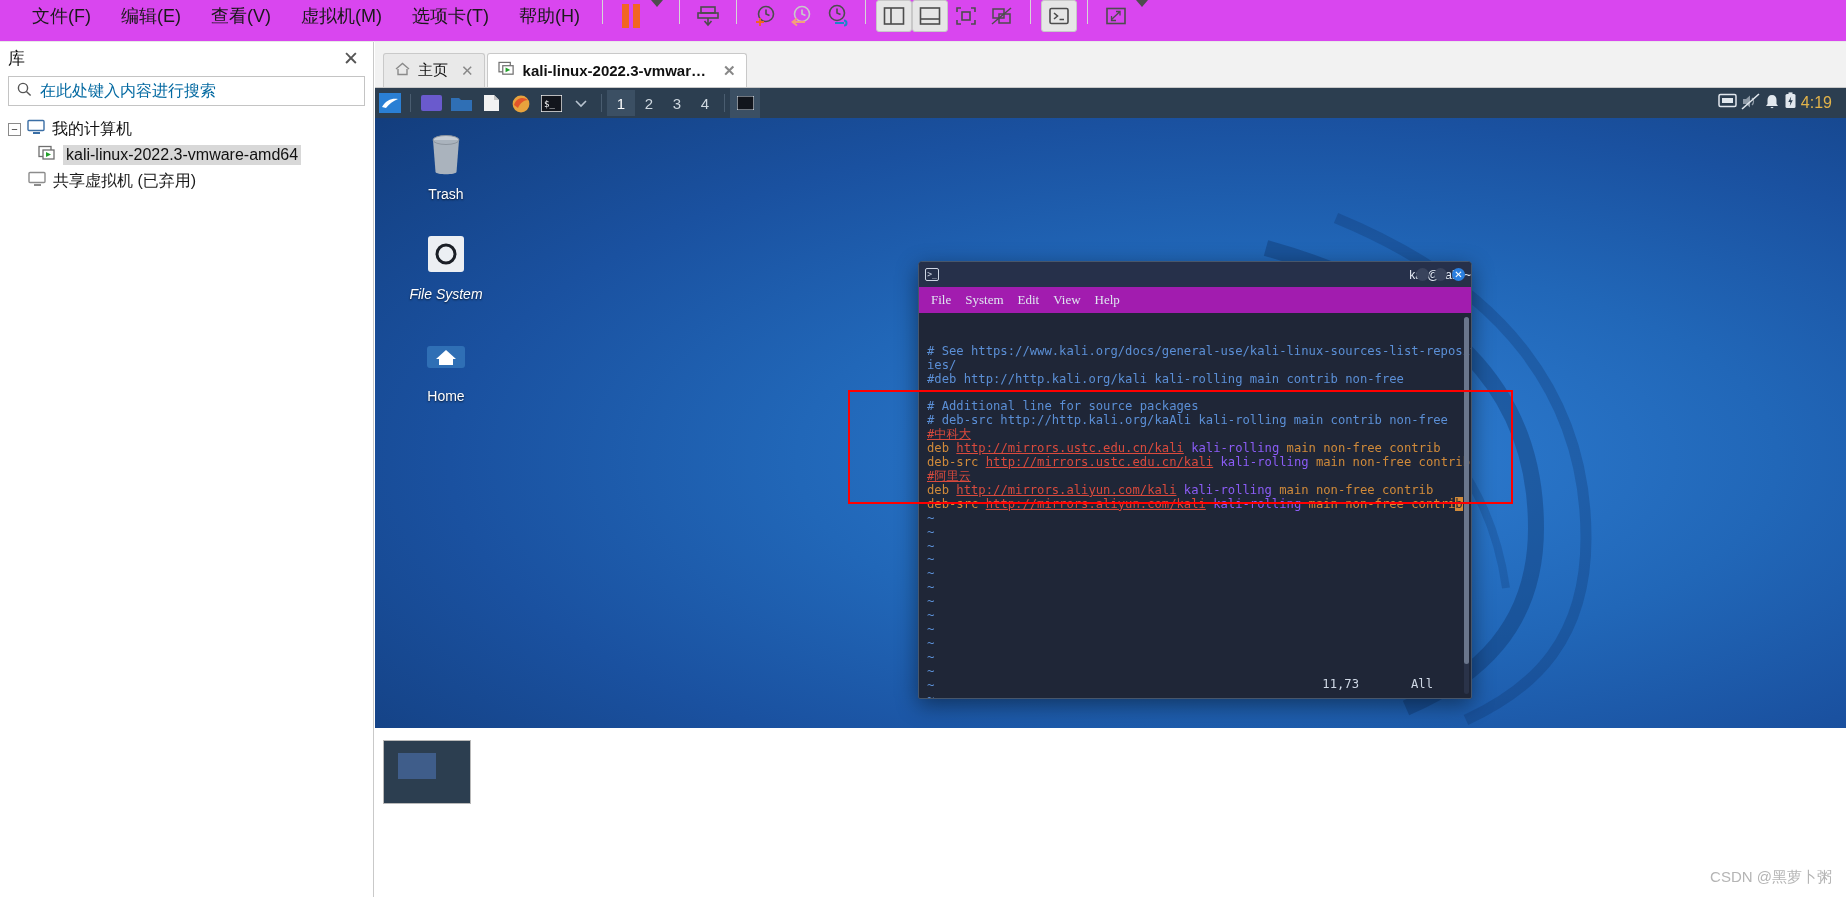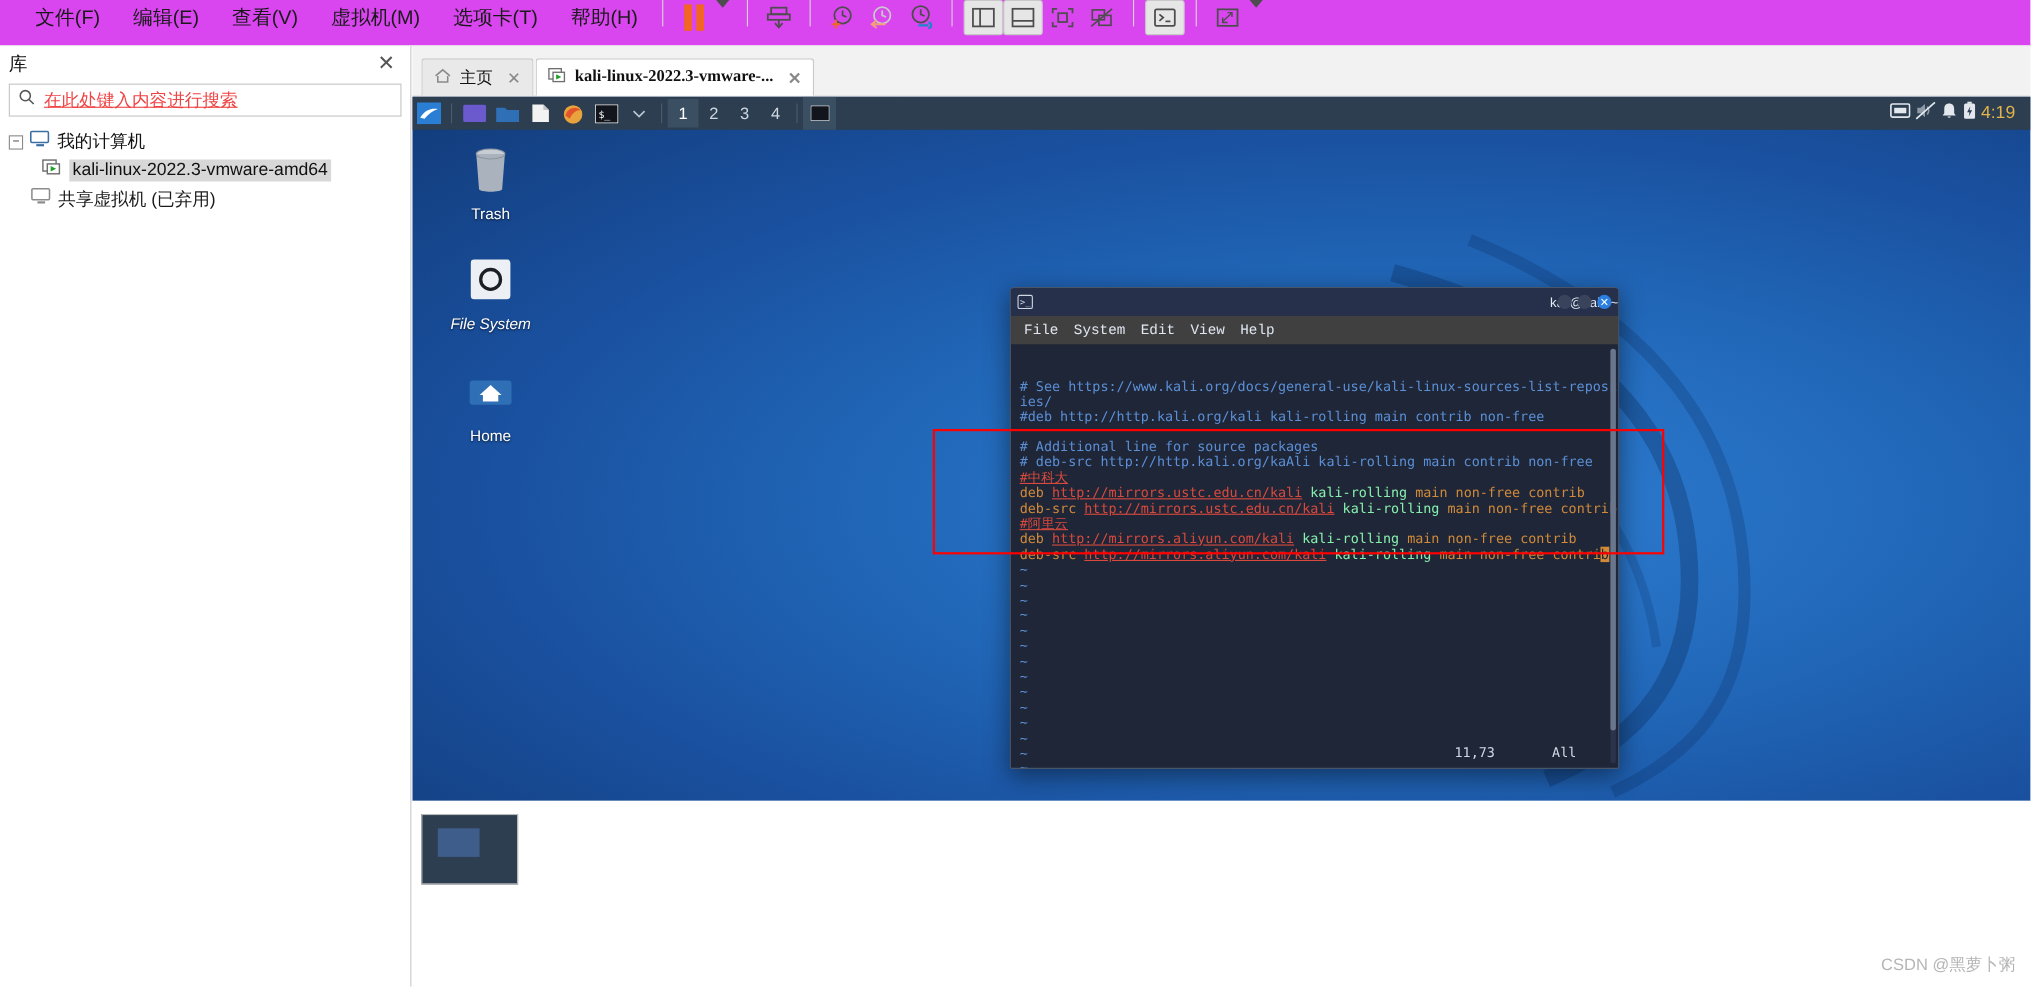--- a/index.html
+++ b/index.html
@@ -46,21 +46,21 @@
     height:32px; display:flex; align-items:center; justify-content:space-between;
     padding: 0 10px 0 8px;
   }
   .library-title { font-size:17px; color:#111; }
   .lib-close { font-size:19px; color:#555; line-height:1; padding:0 4px;}
   .search-wrap {
     margin: 2px 8px 0 8px; height:30px; border:1px solid #c4c4c4; background:#fff;
     display:flex; align-items:center; gap:8px; padding: 0 8px;
   }
   .search-ico { flex:0 0 auto; }
-  .search-ph { font-size:16px; color:#ef4444;text-decoration:underline; }
+  .search-ph { font-size:16px; color:#0369a1; }
   .tree { margin-top:10px; padding-left:8px; font-size:16px; color:#111; }
   .tree-row { display:flex; align-items:center; gap:6px; height:26px; }
   .tree-row.indent { padding-left: 30px; }
   .tree-row .exp {
     width:13px;height:13px;border:1px solid #8a8a8a;background:#fff;
     display:flex;align-items:center;justify-content:center;font-size:11px;color:#333;line-height:1;
   }
   .tree-label { white-space:nowrap; }
   .tree-label.sel { background:#d8d8d8; padding: 1px 3px; }
   .tree-label.dim { color:#1a1a1a; }
@@ -72,21 +72,21 @@
     border-bottom:1px solid #c9c9c9;
   }
   .tab {
     height:34px; display:flex; align-items:center; gap:7px; padding:0 10px;
     border:1px solid #c9c9c9; border-bottom:none; background:#e9e9e9;
     font-size:15px; color:#111; margin-right:2px; border-radius:3px 3px 0 0;
     max-width: 260px;
   }
   .tab.active { background:#ffffff; font-weight:bold; }
   .tab-x { color:#888; font-size:15px; margin-left:6px; }
-  .tab-label { overflow:hidden; white-space:nowrap; text-overflow:ellipsis;font-family:Liberation Serif, serif; }
+  .tab-label { overflow:hidden; white-space:nowrap; text-overflow:ellipsis; }
 
   
   .vmscreen {
     position:absolute; left:375px; top:88px; width:1471px; height:640px;
     overflow:hidden;
     background: radial-gradient(ellipse at 62% 58%, #2f7fd4 0%, #2167b8 38%, #1a51a0 65%, #123b79 100%);
   }
   
   .swoosh { position:absolute; right:120px; top:120px; width:520px; height:520px; opacity:.55; }
 
@@ -130,31 +130,31 @@
     font-family:"DejaVu Sans Mono", monospace;
   }
   .term-title .t {
     position:absolute; left:0; right:0; text-align:right;
     font-size:12px; color:#e6ecf5; font-family:"Liberation Sans", sans-serif;
   }
   .term-btns { margin-left:auto; display:flex; align-items:center; gap:5px; z-index:2;}
   .tb-dot { width:13px;height:13px;border-radius:50%; background:#39435c; }
   .tb-dot.close { background:#2a7fe0; color:#fff; font-size:10px; display:flex;align-items:center;justify-content:center;font-family:"Liberation Sans",sans-serif;}
   .term-menu {
-    height:26px; background:#404040; display:flex; align-items:center; gap:14px;
-    padding-left:12px; font-size:13px; color:#dfe6f0; font-family:Liberation Mono, monospace;
+    height:26px; background:#a21caf; display:flex; align-items:center; gap:14px;
+    padding-left:12px; font-size:13px; color:#dfe6f0; font-family:Liberation Serif, serif;
   }
   .term-body {
     flex:1; position:relative; padding: 4px 8px 0 8px; overflow:hidden;
     font-size:12.2px; line-height:13.9px; white-space:pre;
   }
   .c-blue { color:#5b8fd6; }
   .c-red  { color:#d94a3d;text-decoration:underline; }
   .c-orange { color:#d08a3a; }
-  .c-white { color:#86efac; }
+  .c-white { color:#8b5cf6; }
   .cursor { background:#d08a3a; color:#1f2637; }
   .term-status {
     position:absolute; bottom:6px; left:0; right:0;
     display:flex; justify-content:flex-end; gap:52px; padding-right:38px;
     font-size:12.2px; color:#cfd8e5;
   }
   .term-scroll {
     position:absolute; right:2px; top:4px; width:5px; bottom:4px; background:#2a3349; border-radius:3px;
   }
   .term-scroll i { position:absolute; top:0; left:0; width:5px; height:92%; background:#6a768c; border-radius:3px; display:block;}

